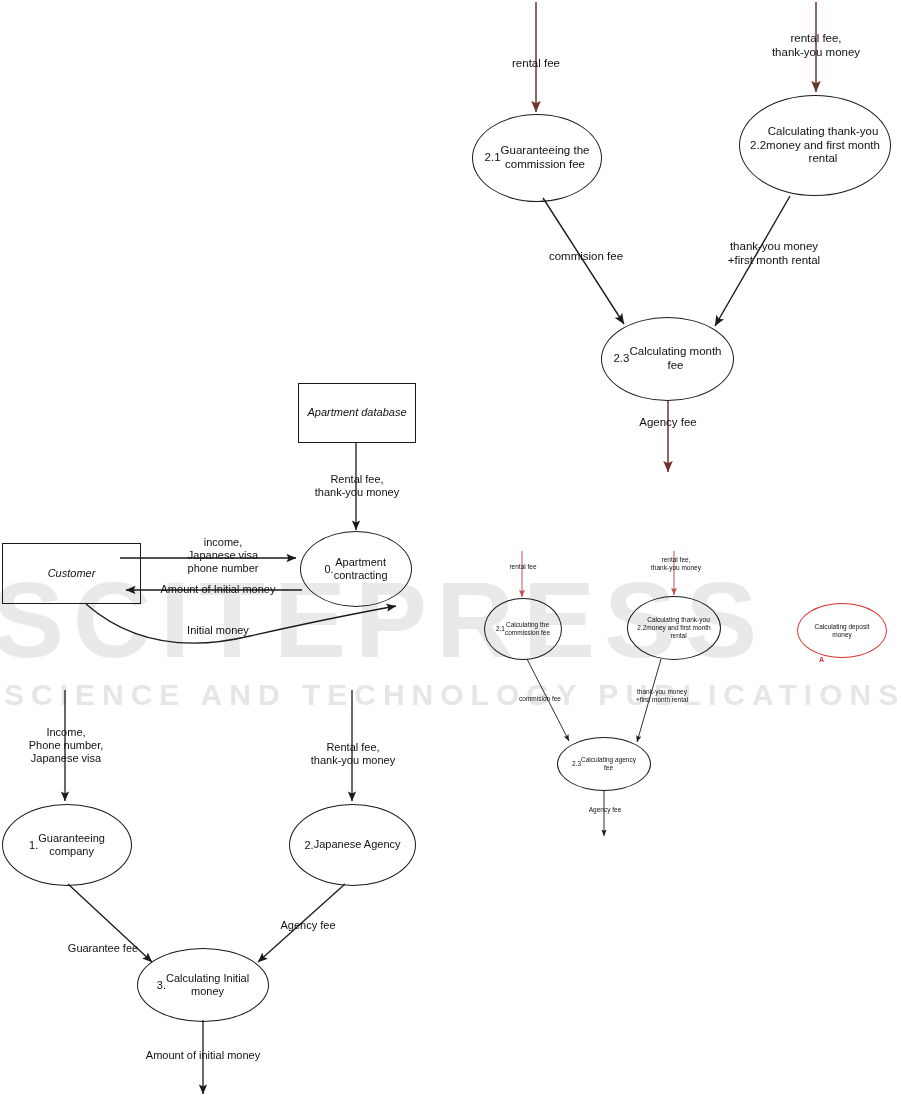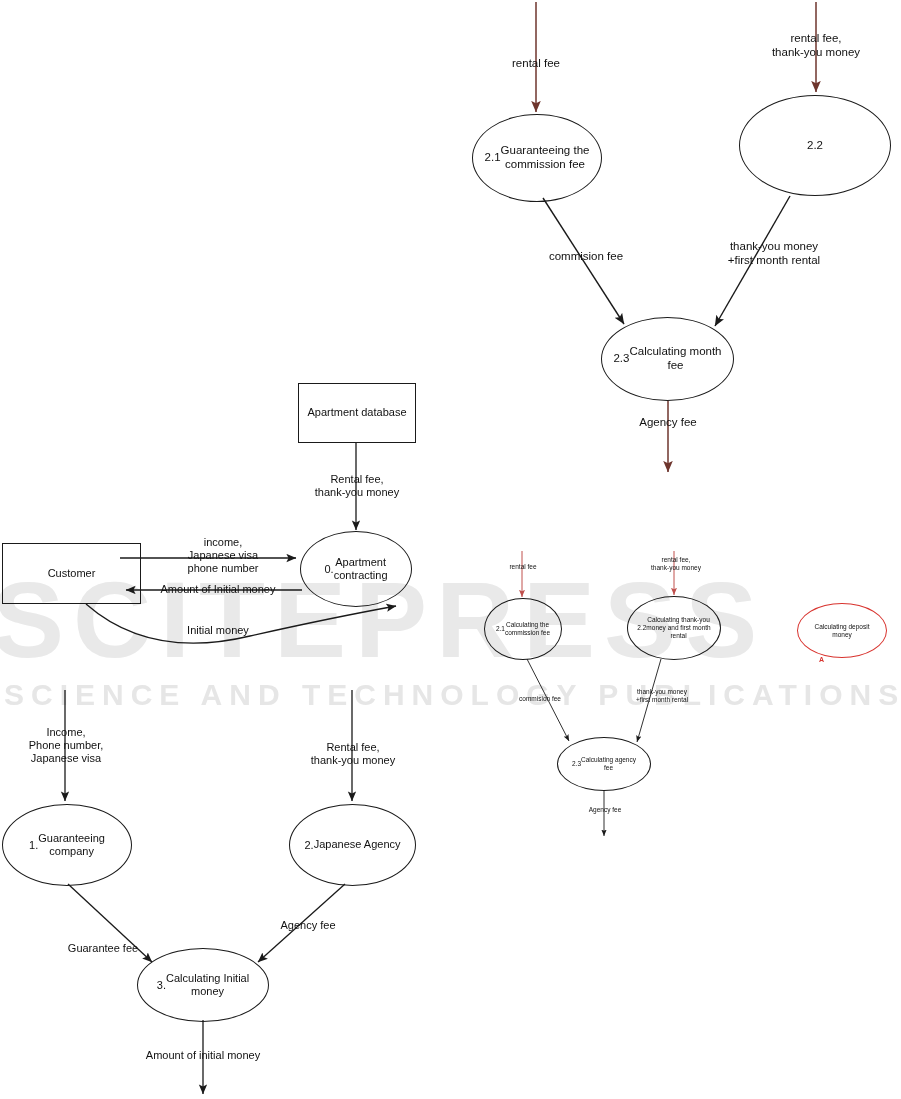--- a/index.html
+++ b/index.html
@@ -47,20 +47,21 @@
     border:1.4px solid #1a1a1a;border-radius:50%;
     display:flex;flex-direction:row;align-items:center;
     justify-content:center;text-align:center;background:transparent;
   }
   .ellipse.thin{border-width:1px;}
   .ellipse.red{border-color:#d8332e;border-width:1.6px;}
   .rect{
     border:1.3px solid #1a1a1a;background:transparent;
     display:flex;align-items:center;justify-content:center;
     text-align:center;
+    font-style:italic;
   }
   .num{display:block;line-height:1.15;}
   .nm{display:block;line-height:1.2;white-space:pre-line;}
 
   .f115{font-size:11.5px;}
   .f11{font-size:11px;}
   .f65{font-size:6.5px;}
 
   .redmark{
     position:absolute;color:#d8332e;font-size:7px;font-weight:bold;z-index:7;
@@ -124,20 +125,23 @@
   </svg>
 
   <div class="node ellipse" style="left:472px;top:114px;width:130px;height:88px;">
     <span class="num f115">2.1</span>
     <span class="nm f115">Guaranteeing the
 commission fee</span>
   </div>
 
   <div class="node ellipse" style="left:739px;top:95px;width:152px;height:101px;">
     <span class="num f115">2.2</span>
+    <span class="nm f115">Calculating thank-you
+money and first month
+rental</span>
   </div>
 
   <div class="node ellipse" style="left:601px;top:317px;width:133px;height:84px;">
     <span class="num f115">2.3</span>
     <span class="nm f115">Calculating month
 fee</span>
   </div>
 
   <div class="lbl big" style="left:486px;top:57px;width:100px;">rental fee</div>
   <div class="lbl big" style="left:756px;top:32px;width:120px;">rental fee,

